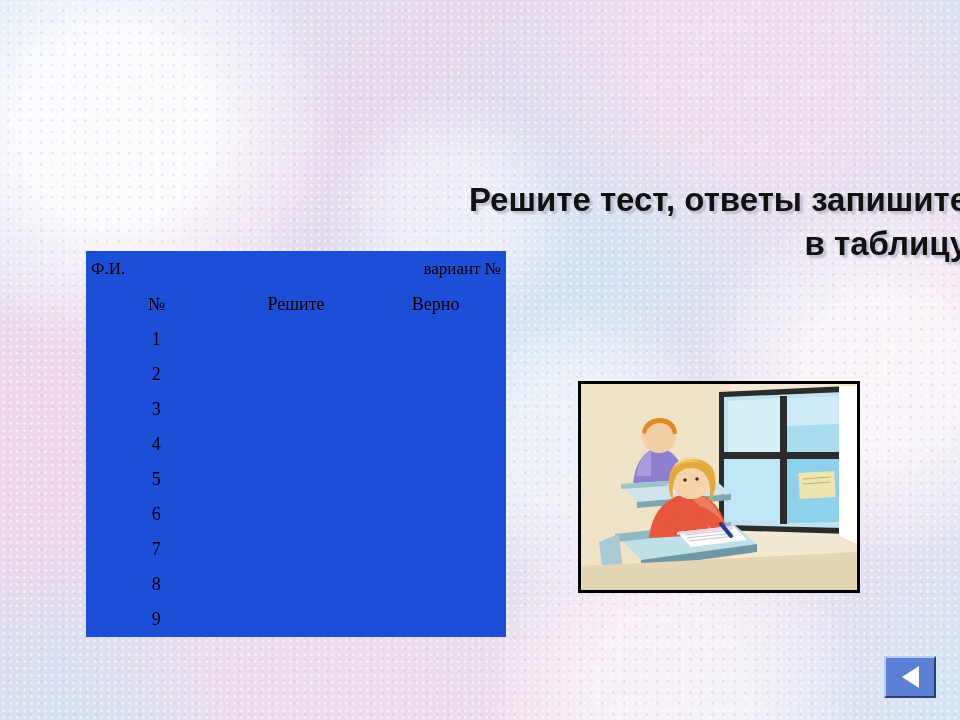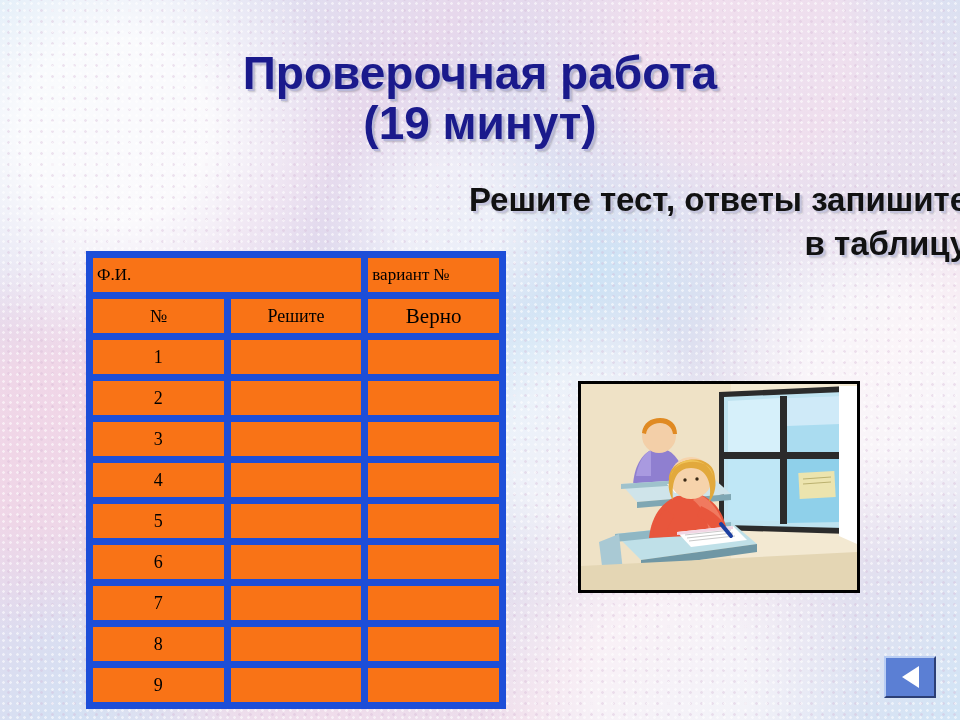--- a/index.html
+++ b/index.html
@@ -91,54 +91,54 @@
     z-index: 6;
     background: #ffffff;
   }
   table.answers {
     border-collapse: collapse;
     width: 420px;
     background: #ffffff;
     table-layout: fixed;
   }
   table.answers td {
-    border: 7px solid #1d4ed8;
+    border: 1px solid #1d4ed8;
     height: 34px;
     padding: 0 4px;
-    background: #f97316;
+    background: #1d4ed8;
   }
   .hdr-name {
     font-family: "Liberation Serif", serif;
     font-size: 17px;
     text-align: left;
     vertical-align: middle;
   }
   .hdr-variant {
     font-family: "Liberation Serif", serif;
     font-size: 17px;
-    text-align: left;
+    text-align: right;
     vertical-align: middle;
   }
   .col-num {
     width: 72px;
     text-align: center;
     font-family: "Liberation Serif", serif;
     font-size: 18px;
   }
   .col-ans {
     width: 236px;
     text-align: center;
     font-family: "Liberation Serif", serif;
     font-size: 18px;
   }
   .col-ok {
     width: 110px;
     text-align: center;
     font-family: "Liberation Serif", serif;
-    font-size: 21px;
+    font-size: 18px;
   }
   .hdr-row td {
     height: 32px;
   }
   .num-cell {
     font-family: "Liberation Serif", serif;
     font-size: 18px;
     text-align: center;
   }
   .top-row td { height: 34px; }
@@ -181,24 +181,20 @@
     border-top: 11px solid transparent;
     border-bottom: 11px solid transparent;
     border-right: 17px solid #ffffff;
   }
 </style>
 </head>
 <body>
 
 <div id="slide">
 
-  <div class="title-block">
-    <div class="title-main">Проверочная работа</div>
-    <div class="title-main">(19 минут)</div>
-  </div>
 
   <div class="subtitle">
     <div class="subtitle-line">Решите тест, ответы запишите</div>
     <div class="subtitle-line second">в таблицу</div>
   </div>
 
   <div class="answer-table-wrap">
     <table class="answers">
       <tbody>
         <tr class="top-row">

